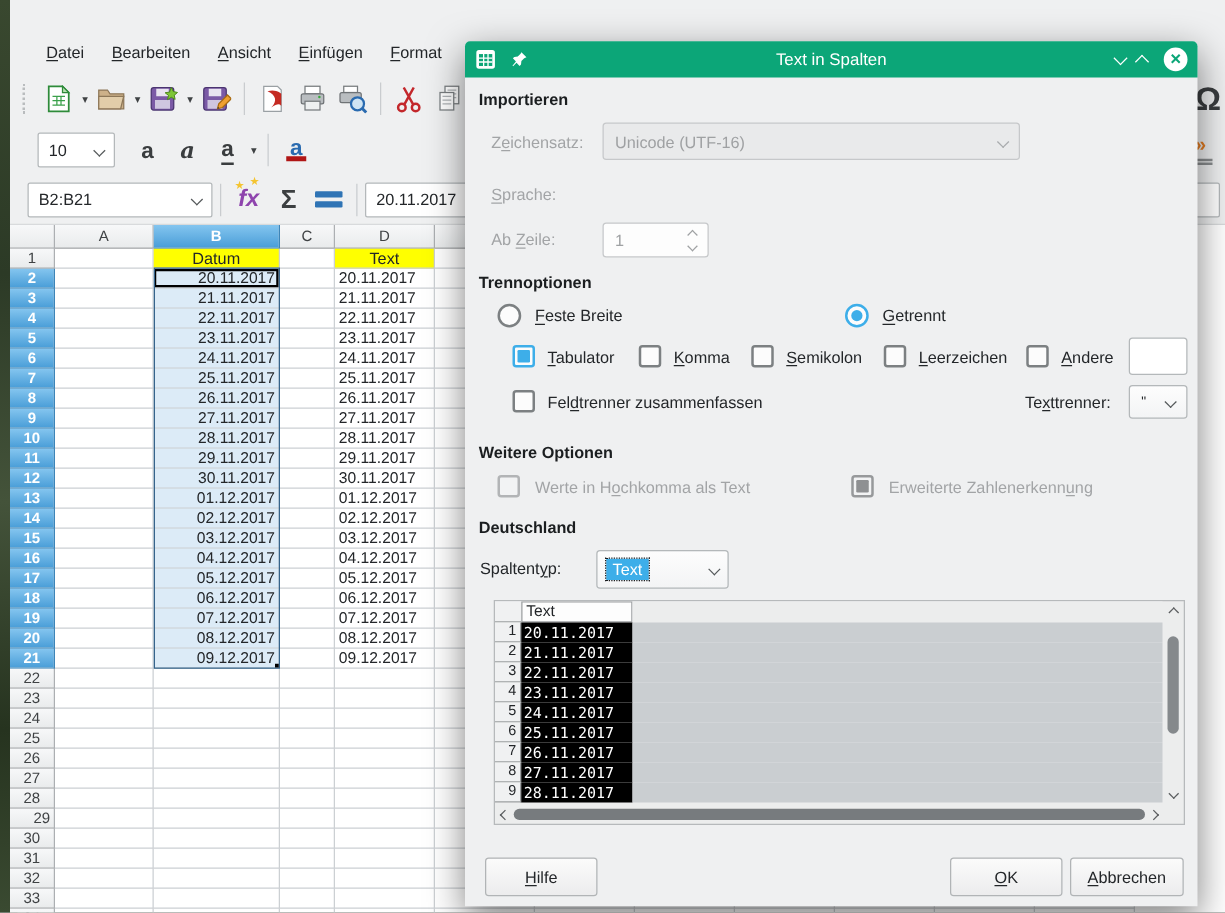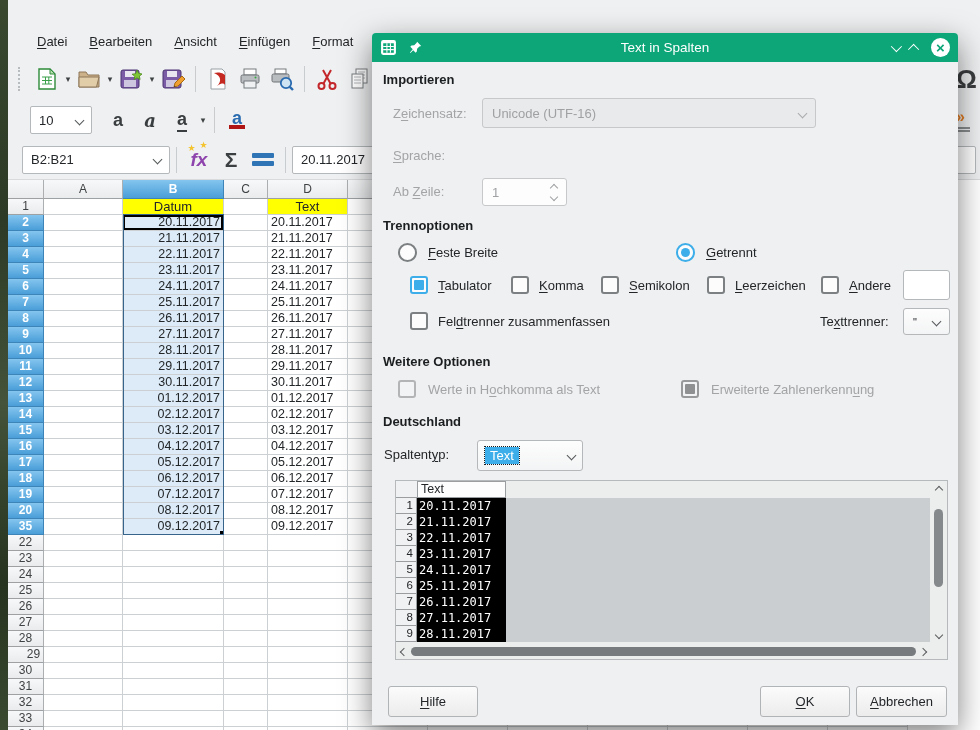--- a/index.html
+++ b/index.html
@@ -535,21 +535,21 @@
         <div class="scell dtext" style="width: 80px;">08.12.2017</div>
         <div class="scell" style="width: 80px;"></div>
         <div class="scell" style="width: 80px;"></div>
         <div class="scell" style="width: 80px;"></div>
         <div class="scell" style="width: 80px;"></div>
         <div class="scell" style="width: 80px;"></div>
         <div class="scell" style="width: 80px;"></div>
         <div class="scell" style="width: 80px;"></div>
       </div>
       <div class="srow">
-        <div class="hcell rowh hsel" style="width: 36px;">35</div>
+        <div class="hcell rowh hsel" style="width: 36px;">21</div>
         <div class="scell" style="width: 79px;"></div>
         <div class="scell bsel" style="width: 101px;">09.12.2017<span class="sel-handle"></span></div>
         <div class="scell" style="width: 44px;"></div>
         <div class="scell dtext" style="width: 80px;">09.12.2017</div>
         <div class="scell" style="width: 80px;"></div>
         <div class="scell" style="width: 80px;"></div>
         <div class="scell" style="width: 80px;"></div>
         <div class="scell" style="width: 80px;"></div>
         <div class="scell" style="width: 80px;"></div>
         <div class="scell" style="width: 80px;"></div>

